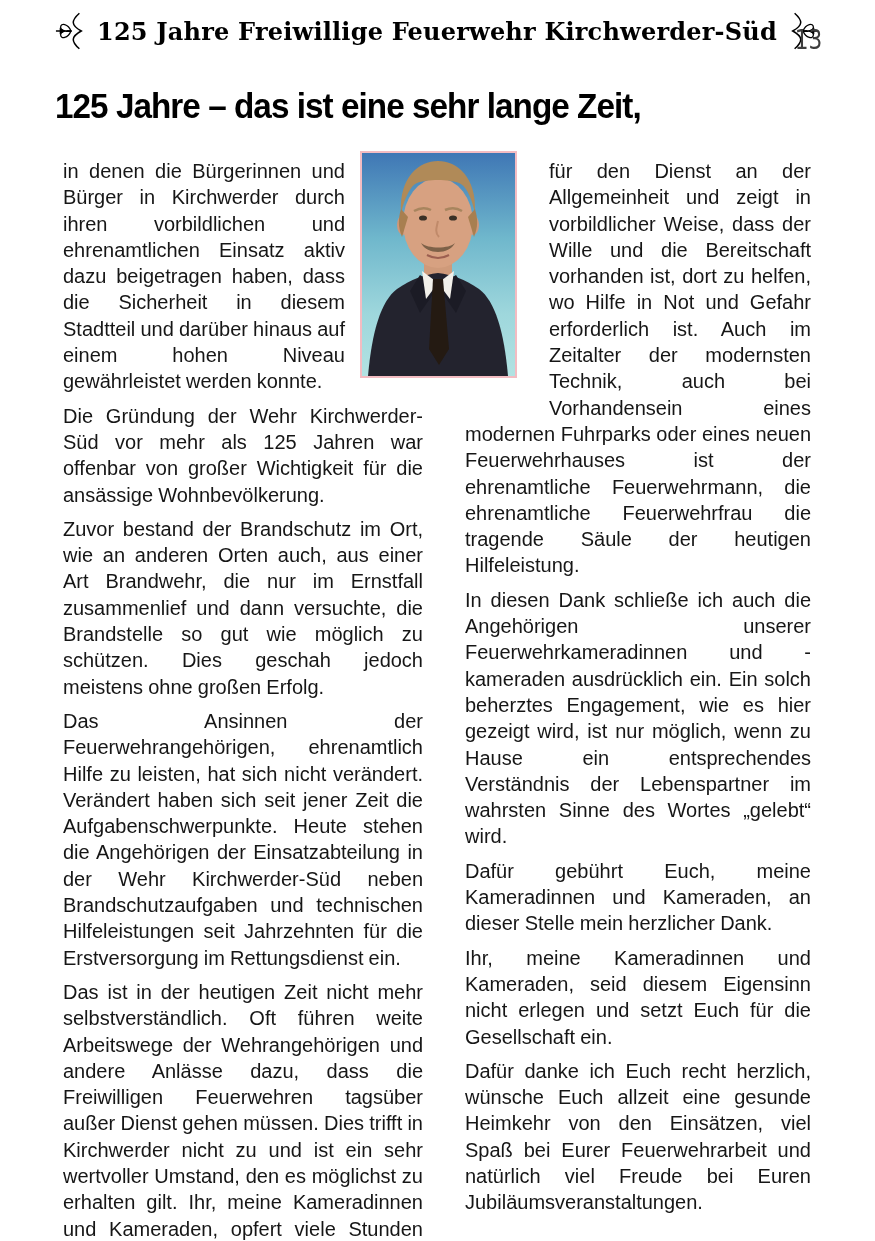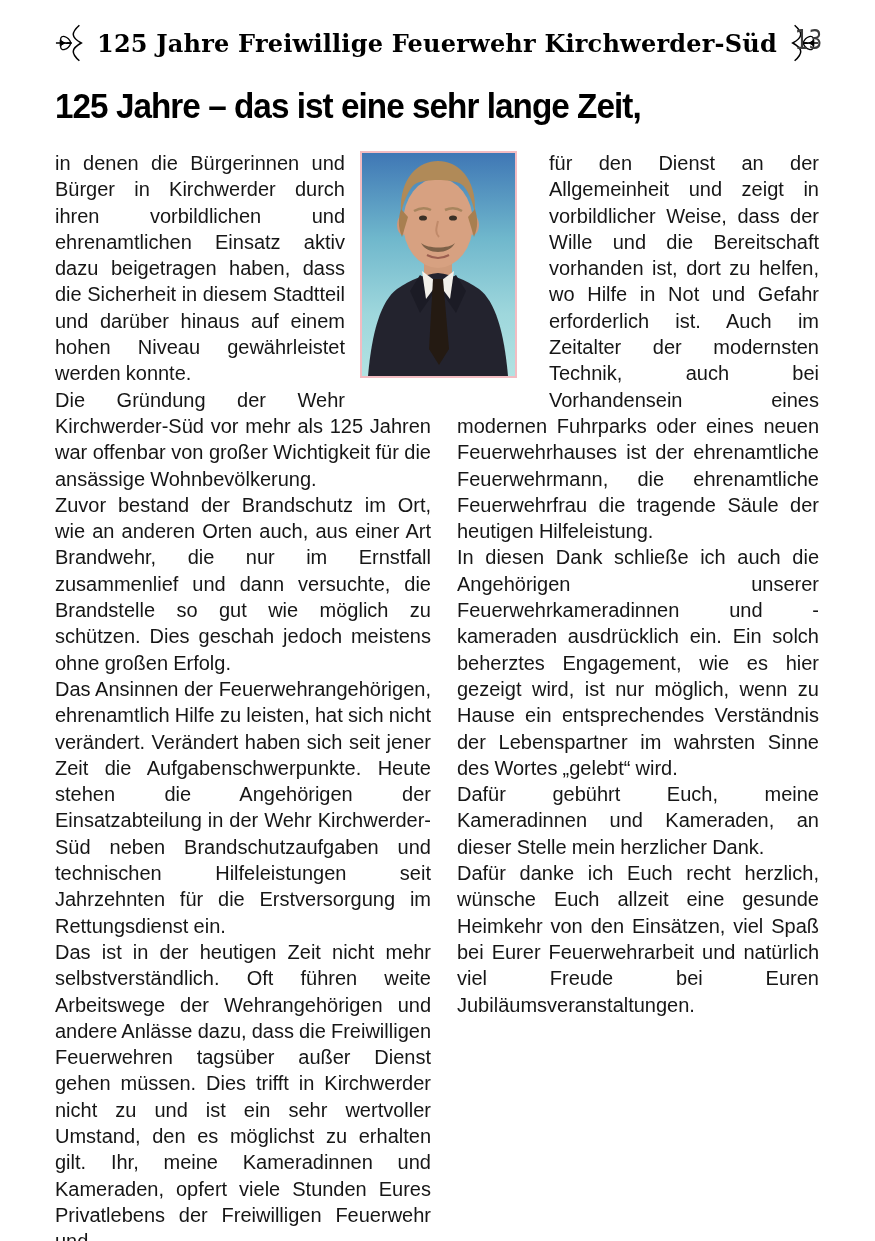--- a/index.html
+++ b/index.html
@@ -3,21 +3,21 @@
 <meta charset="utf-8">
 <style>
   html, body { margin:0; padding:0; background:#ffffff; }
   .page {
     position:relative; width:875px; height:1241px; background:#ffffff;
     overflow:hidden; font-family:"Liberation Sans", sans-serif; color:#161616;
   }
 
   
   .banner {
-    position:absolute; top:22px; left:55px; width:716px;
+    position:absolute; top:10px; left:55px; width:716px;
     display:flex; align-items:center;
   }
   .banner .rule { flex:1; height:2px; background:#000; }
   .banner-title {
     font-family:"DejaVu Serif", serif; font-weight:bold; font-size:24px;
     color:#000; white-space:nowrap; padding:0 12px; letter-spacing:0.2px;
   }
   .flourish { width:30px; height:42px; flex:0 0 auto; }
   .flourish.right { transform:scaleX(-1); }
   .page-number {
@@ -42,21 +42,21 @@
 
   
   .columns {
     position:absolute; left:55px; top:150px; width:764px;
     display:flex; gap:26px;
   }
   .col {
     text-align:justify; font-size:20px; line-height:26.3px; color:#161616;
     hyphens:auto; -webkit-hyphens:auto; word-spacing:-0.4px;
   }
-  .col p { margin:0; }
+  .col p { margin:8px; }
   .col-left  { width:376px; }
   .col-right { flex:1; }
   .spacer-right { float:right; width:86px; height:252px; }
   .spacer-left  { float:left;  width:92px; height:258px; }
 </style>
 </head>
 <body>
 
 <div class="page">
 
@@ -137,18 +137,19 @@
       <p>Die Gründung der Wehr Kirchwerder-Süd vor mehr als 125 Jahren war offenbar von großer Wichtigkeit für die ansässige Wohnbevölkerung.</p>
       <p>Zuvor bestand der Brandschutz im Ort, wie an anderen Orten auch, aus einer Art Brandwehr, die nur im Ernstfall zusammenlief und dann versuchte, die Brandstelle so gut wie möglich zu schützen. Dies geschah jedoch meistens ohne großen Erfolg.</p>
       <p>Das Ansinnen der Feuerwehrangehörigen, ehrenamtlich Hilfe zu leisten, hat sich nicht verändert. Verändert haben sich seit jener Zeit die Aufgabenschwerpunkte. Heute stehen die Angehörigen der Einsatzabteilung in der Wehr Kirchwerder-Süd neben Brandschutzaufgaben und technischen Hilfeleistungen seit Jahrzehnten für die Erstversorgung im Rettungsdienst ein.</p>
       <p>Das ist in der heutigen Zeit nicht mehr selbstverständlich. Oft führen weite Arbeitswege der Wehrangehörigen und andere Anlässe dazu, dass die Freiwilligen Feuerwehren tagsüber außer Dienst gehen müssen. Dies trifft in Kirchwerder nicht zu und ist ein sehr wertvoller Umstand, den es möglichst zu erhalten gilt. Ihr, meine Kameradinnen und Kameraden, opfert viele Stunden Eures Privatlebens der Freiwilligen Feuerwehr und</p>
     </div>
     <div class="col col-right" lang="de">
       <div class="spacer-left"></div>
       <p>für den Dienst an der Allgemeinheit und zeigt in vorbildlicher Weise, dass der Wille und die Bereitschaft vorhanden ist, dort zu helfen, wo Hilfe in Not und Gefahr erforderlich ist. Auch im Zeitalter der modernsten Technik, auch bei Vorhandensein eines modernen Fuhrparks oder eines neuen Feuerwehrhauses ist der ehrenamtliche Feuerwehrmann, die ehrenamtliche Feuerwehrfrau die tragende Säule der heutigen Hilfeleistung.</p>
       <p>In diesen Dank schließe ich auch die Angehörigen unserer Feuerwehrkameradinnen und -kameraden ausdrücklich ein. Ein solch beherztes Engagement, wie es hier gezeigt wird, ist nur möglich, wenn zu Hause ein entsprechendes Verständnis der Lebenspartner im wahrsten Sinne des Wortes „gelebt“ wird.</p>
       <p>Dafür gebührt Euch, meine Kameradinnen und Kameraden, an dieser Stelle mein herzlicher Dank.</p>
+      <p>Ihr, meine Kameradinnen und Kameraden, seid diesem Eigensinn nicht erlegen und setzt Euch für die Gesellschaft ein.</p>
       <p>Dafür danke ich Euch recht herzlich, wünsche Euch allzeit eine gesunde Heimkehr von den Einsätzen, viel Spaß bei Eurer Feuerwehrarbeit und natürlich viel Freude bei Euren Jubiläumsveranstaltungen.</p>
 
     </div>
   </main>
 
 </div>
 
 </body></html>

